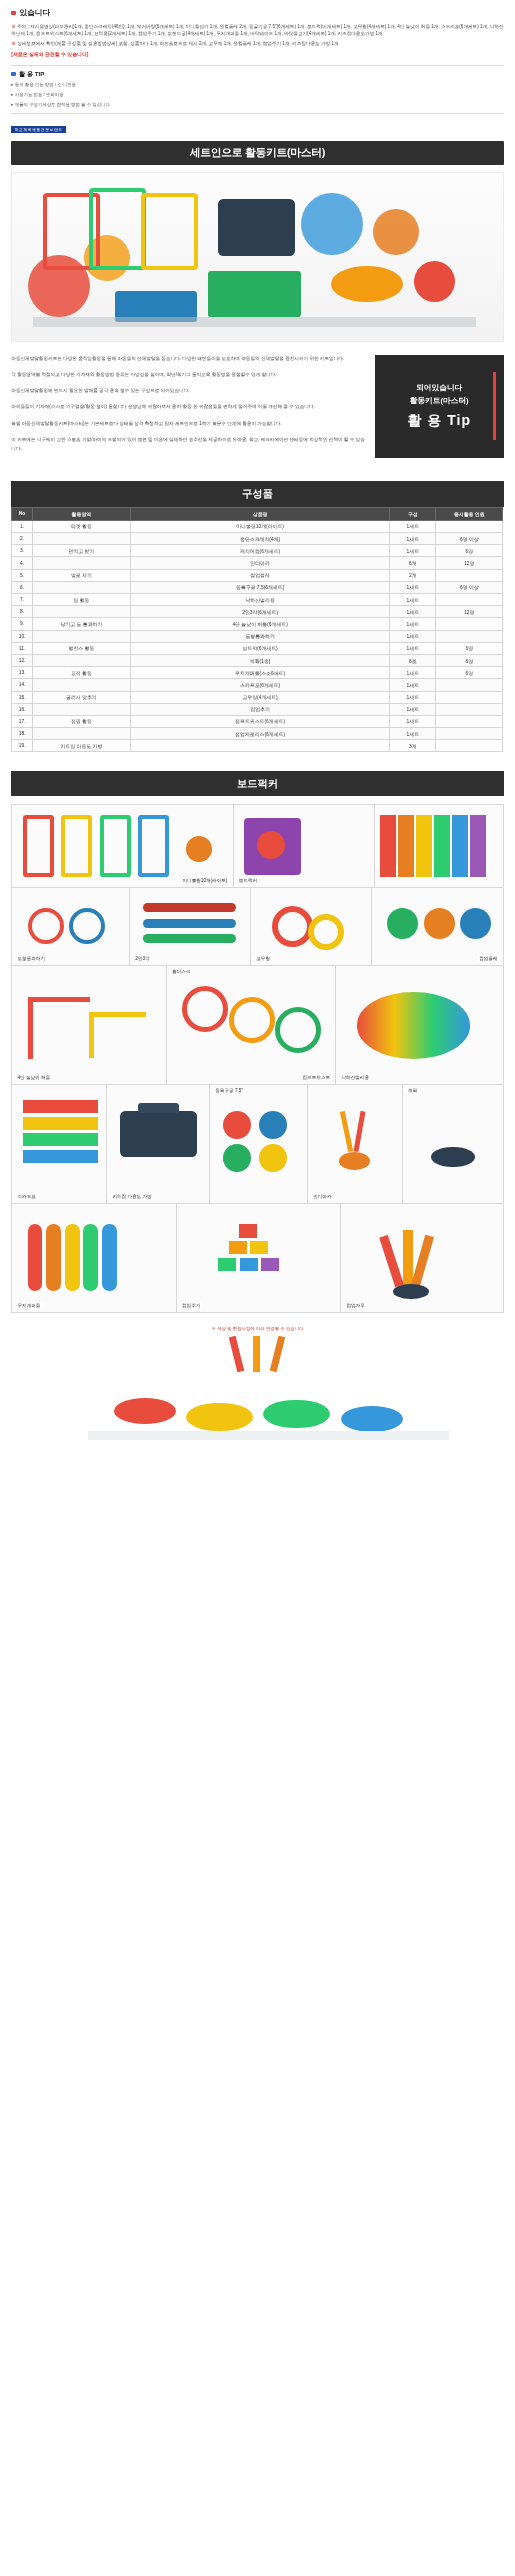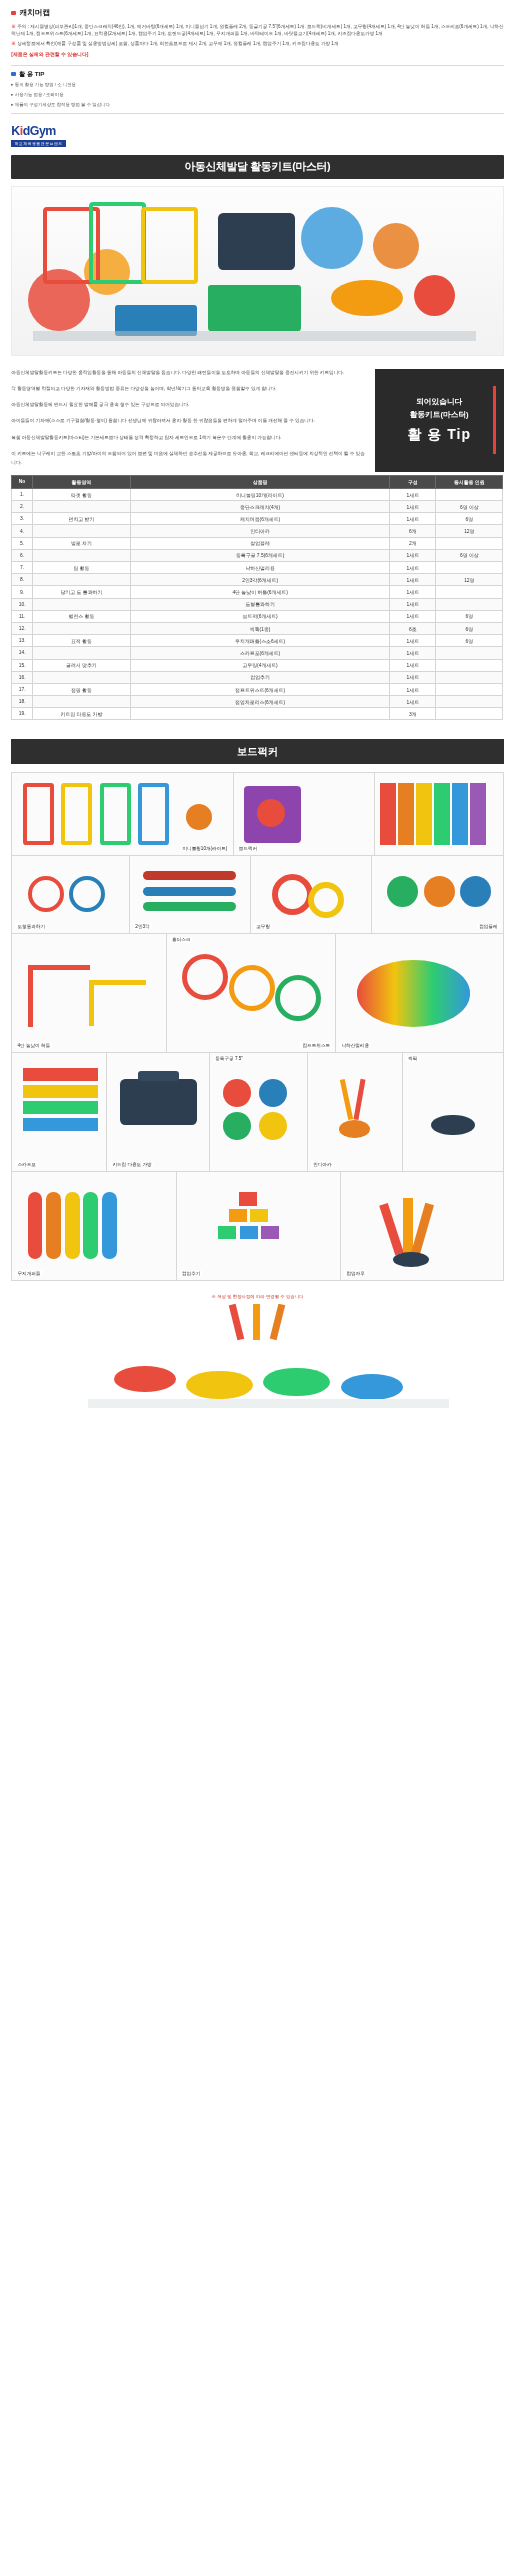--- a/index.html
+++ b/index.html
@@ -111,47 +111,44 @@
   .bottom-hero { margin:0 11.3px 15.5px 11.3px; height:118px; position:relative; overflow:hidden; background:#fff; }
 </style>
 </head>
 <body>
 
 <div class="page">
 
   <div class="detail-head">
     <div class="detail-title">
       <span class="dot-red"></span>
-      <span>캐치머캡</span>
+      <span>있습니다</span>
     </div>
     <div class="detail-body">
       <div><span class="bullet">※</span> <span>주의 : 제시물병상(피부관리)1개, 중단스크래치(46인), 1개, 제거바탕(6개세트) 1개, 미니줄넘기 1개, 원컬플레 2개, 둥글기공 7.5"(6개세트) 1개. 보드퍽(비개세트) 1개, 고무링(4개세트) 1개, 4단 높낮이 허들 1개, 스프리포(6개세트) 1개, 낙하산덕난제 1개, 점프트위스트(6개세트) 1개, 표적용(2개세트) 1개, 캡업주기 1개, 오랜드공(4개세트) 1개, 무지개퍼즐 1개, 바닥테이프 1개, 바닷물고기(4개세트) 1개, 키즈짐다용도가방 1개</span></div>
       <div style="margin-top:2.1px;"><span class="bullet">※</span> <span>상세정보에서 확인(제품 구성품 및 실용방법상세) 포함, 상품마다 1개, 회전초보으로 제시 2개, 고무제 1개, 원컬플레 1개, 캡업주기 1개, 키즈짐다용도 가방 1개</span></div>
       <div class="warn">[제품은 실제와 관련할 수 있습니다]</div>
     </div>
 
     <div class="tip-box">
       <div class="tip-title">
         <span class="dot-blue"></span>
         <span>활 용 TIP</span>
       </div>
       <div class="tip-line">▸ <span>동의 활용 기능 방법 / 소 니전용</span></div>
       <div class="tip-line">▸ <span>사용기능 범용 / 조화이용</span></div>
       <div class="tip-line">▸ <span>제품의 구성기세상도 참작용 방법 볼 수 일삼니다</span></div>
     </div>
   </div>
 
   <div class="logo-wrap">
-    <div class="logo-mark">
-      <span class="logo-k">K</span><span class="logo-i">i</span><span class="logo-d">d</span><span class="logo-gym">Gym</span>
-    </div>
     <div class="logo-sub">학교체육용품전문브랜드</div>
   </div>
 
-  <div class="title-bar">아동신체발달 활동키트(마스터)</div>
+  <div class="title-bar">세트인으로 활동키트(마스터)</div>
 
   <div class="hero">
     <div class="blob" style="left:15.5px;top:82px;width:62px;height:62px;background:#e74c3c;opacity:.85;"></div>
     <div class="blob" style="left:72px;top:62px;width:46px;height:46px;background:#f39c12;opacity:.8;"></div>
     <div class="ring" style="left:31px;top:20.6px;width:57px;height:77px;border-width:4.6px;border-color:#e74c3c;border-radius:4.1px;"></div>
     <div class="ring" style="left:77px;top:15.5px;width:57px;height:82px;border-width:4.6px;border-color:#2ecc71;border-radius:4.1px;"></div>
     <div class="ring" style="left:129px;top:20.6px;width:57px;height:77px;border-width:4.6px;border-color:#f1c40f;border-radius:4.1px;"></div>
     <div class="blob" style="left:206px;top:26px;width:77px;height:57px;background:#2c3e50;border-radius:5.2px;"></div>
     <div class="blob" style="left:289px;top:20.6px;width:62px;height:62px;background:#3498db;opacity:.8;"></div>
     <div class="blob" style="left:361px;top:36px;width:46px;height:46px;background:#e67e22;opacity:.85;"></div>
@@ -172,20 +169,21 @@
       <p>이 키트에는 낙구레이 교한 스토츠 기발/아이의 프합되어 있어 보편 및 미음에 실체하던 송추선을 제공하므로 유아용, 학교, 레크리에이션 센터등에 의상적인 선택이 될 수 있습니다.</p>
     </div>
     <div class="tip-card">
       <div class="bar"></div>
       <div class="l1">되어있습니다</div>
       <div class="l2">활동키트(마스터)</div>
       <div class="l3">활 용 Tip</div>
     </div>
   </div>
 
+  <div class="section-head">구성품</div>
   <table class="components">
     <thead>
       <tr>
         <th class="col-no">No</th>
         <th class="col-area">활동영역</th>
         <th class="col-prod">상품명</th>
         <th class="col-set">구성</th>
         <th class="col-cnt">동시활용 인원</th>
       </tr>
     </thead>

